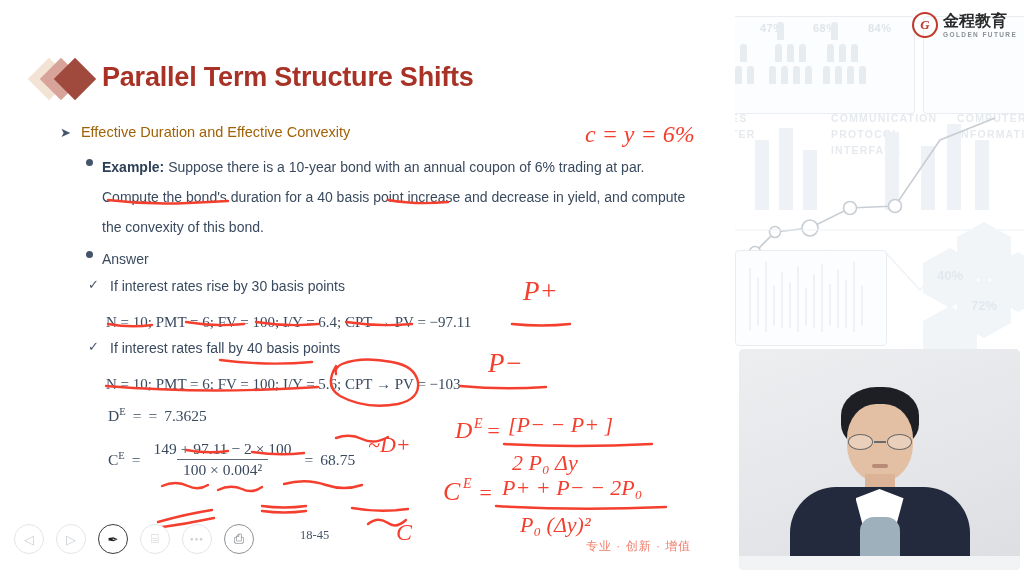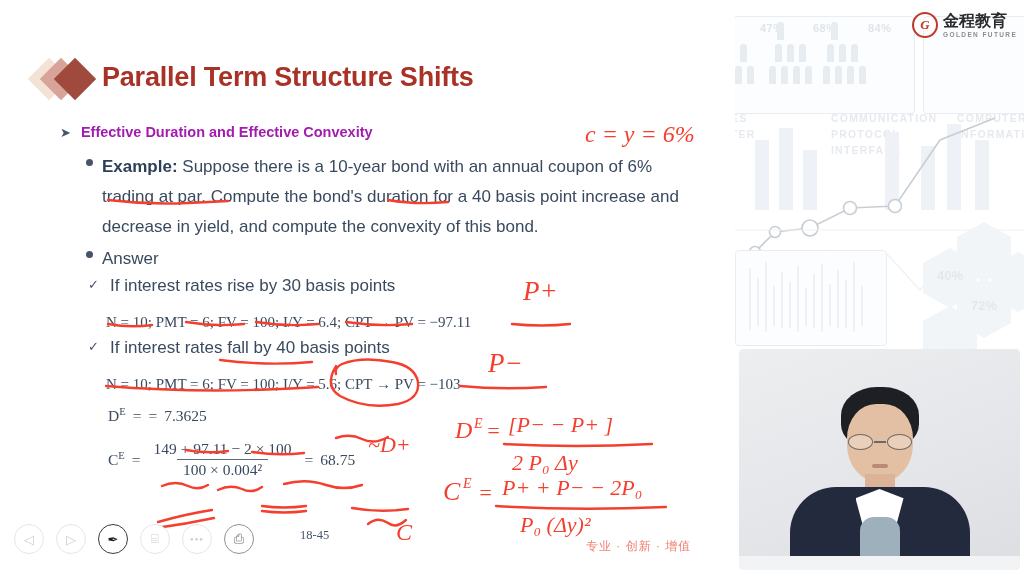--- a/index.html
+++ b/index.html
@@ -38,27 +38,27 @@
   .dia { width:30px; height:30px; transform:rotate(45deg); position:absolute; top:2px; }
   .d1 { left:0px;  background:#f3e3d4; }
   .d2 { left:12px; background:#d8a49a; }
   .d3 { left:26px; background:#a04a3e; }
   .title-text { margin-left:68px; color:#a93226; font-size:27px; font-weight:bold;
                 letter-spacing:-0.2px; white-space:nowrap; }
 
   
   .lvl1 { position:absolute; left:60px; top:124px; display:flex; align-items:flex-start; gap:10px; }
   .arrow-b { color:#44546a; font-size:13px; line-height:18px; }
-  .lvl1 .txt { color:#a21caf; font-size:14.5px; font-weight:bold; }
+  .lvl1 .txt { color:#a16207; font-size:14.5px; font-weight:normal; }
 
   .bul { position:absolute; display:flex; align-items:flex-start; gap:9px; }
   .dot { width:7px; height:7px; border-radius:50%; background:#44546a; margin-top:7px; flex:0 0 auto; }
   .chk { color:#44546a; font-size:13px; line-height:19px; flex:0 0 auto; width:13px; }
 
-  .para { color:#3a4a5e; font-size:17px; line-height:30px; max-width:600px; }
+  .para { color:#3a4a5e; font-size:14px; line-height:30px; max-width:600px; }
   .para b { color:#2e4057; }
 
   .eq { color:#3a4a5e; font-size:15px; font-family:"Liberation Serif", serif; line-height:28px; white-space:nowrap; }
 
   
   .frac-line { position:absolute; display:flex; align-items:center; gap:7px;
                font-family:"Liberation Serif", serif; color:#3a4a5e; font-size:15.5px; }
   .frac { display:inline-flex; flex-direction:column; align-items:center; }
   .frac .num { padding:0 6px 1px 6px; white-space:nowrap; }
   .frac .den { padding:1px 6px 0 6px; border-top:1.6px solid #5a6b7d; white-space:nowrap; }

